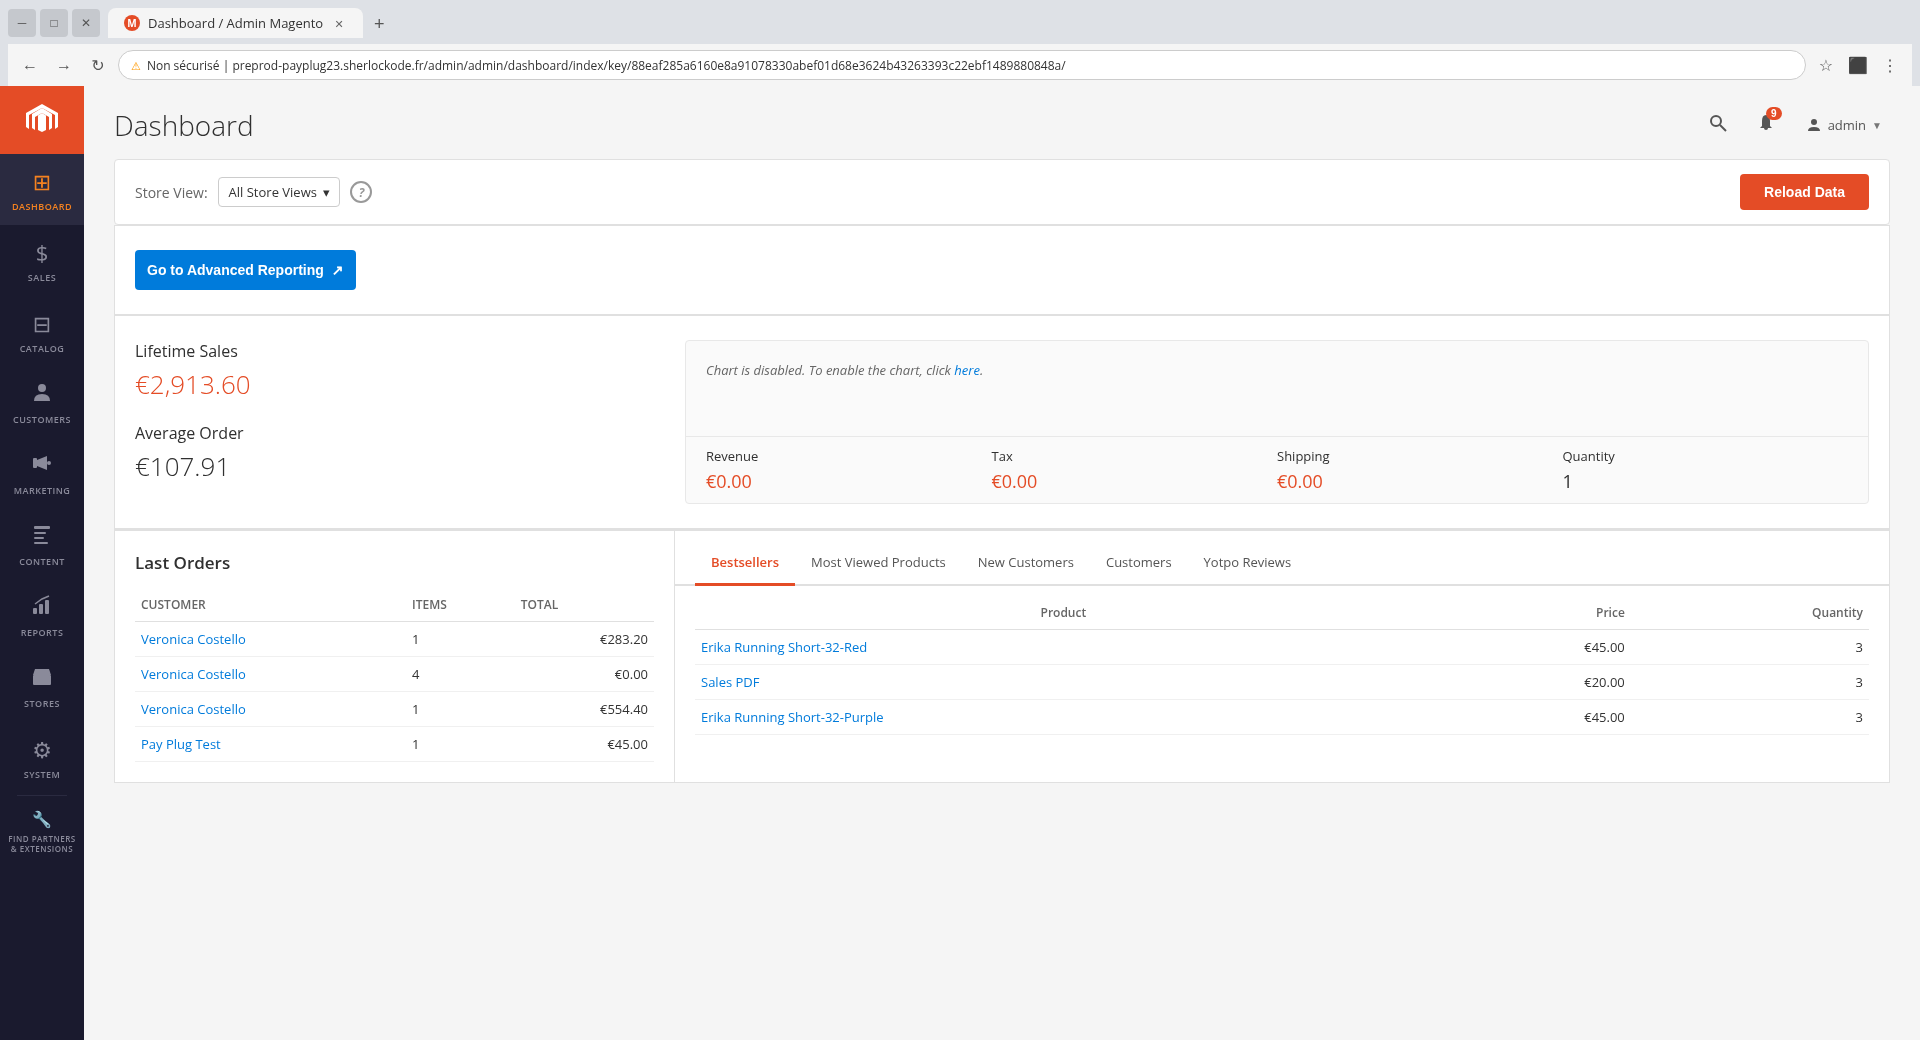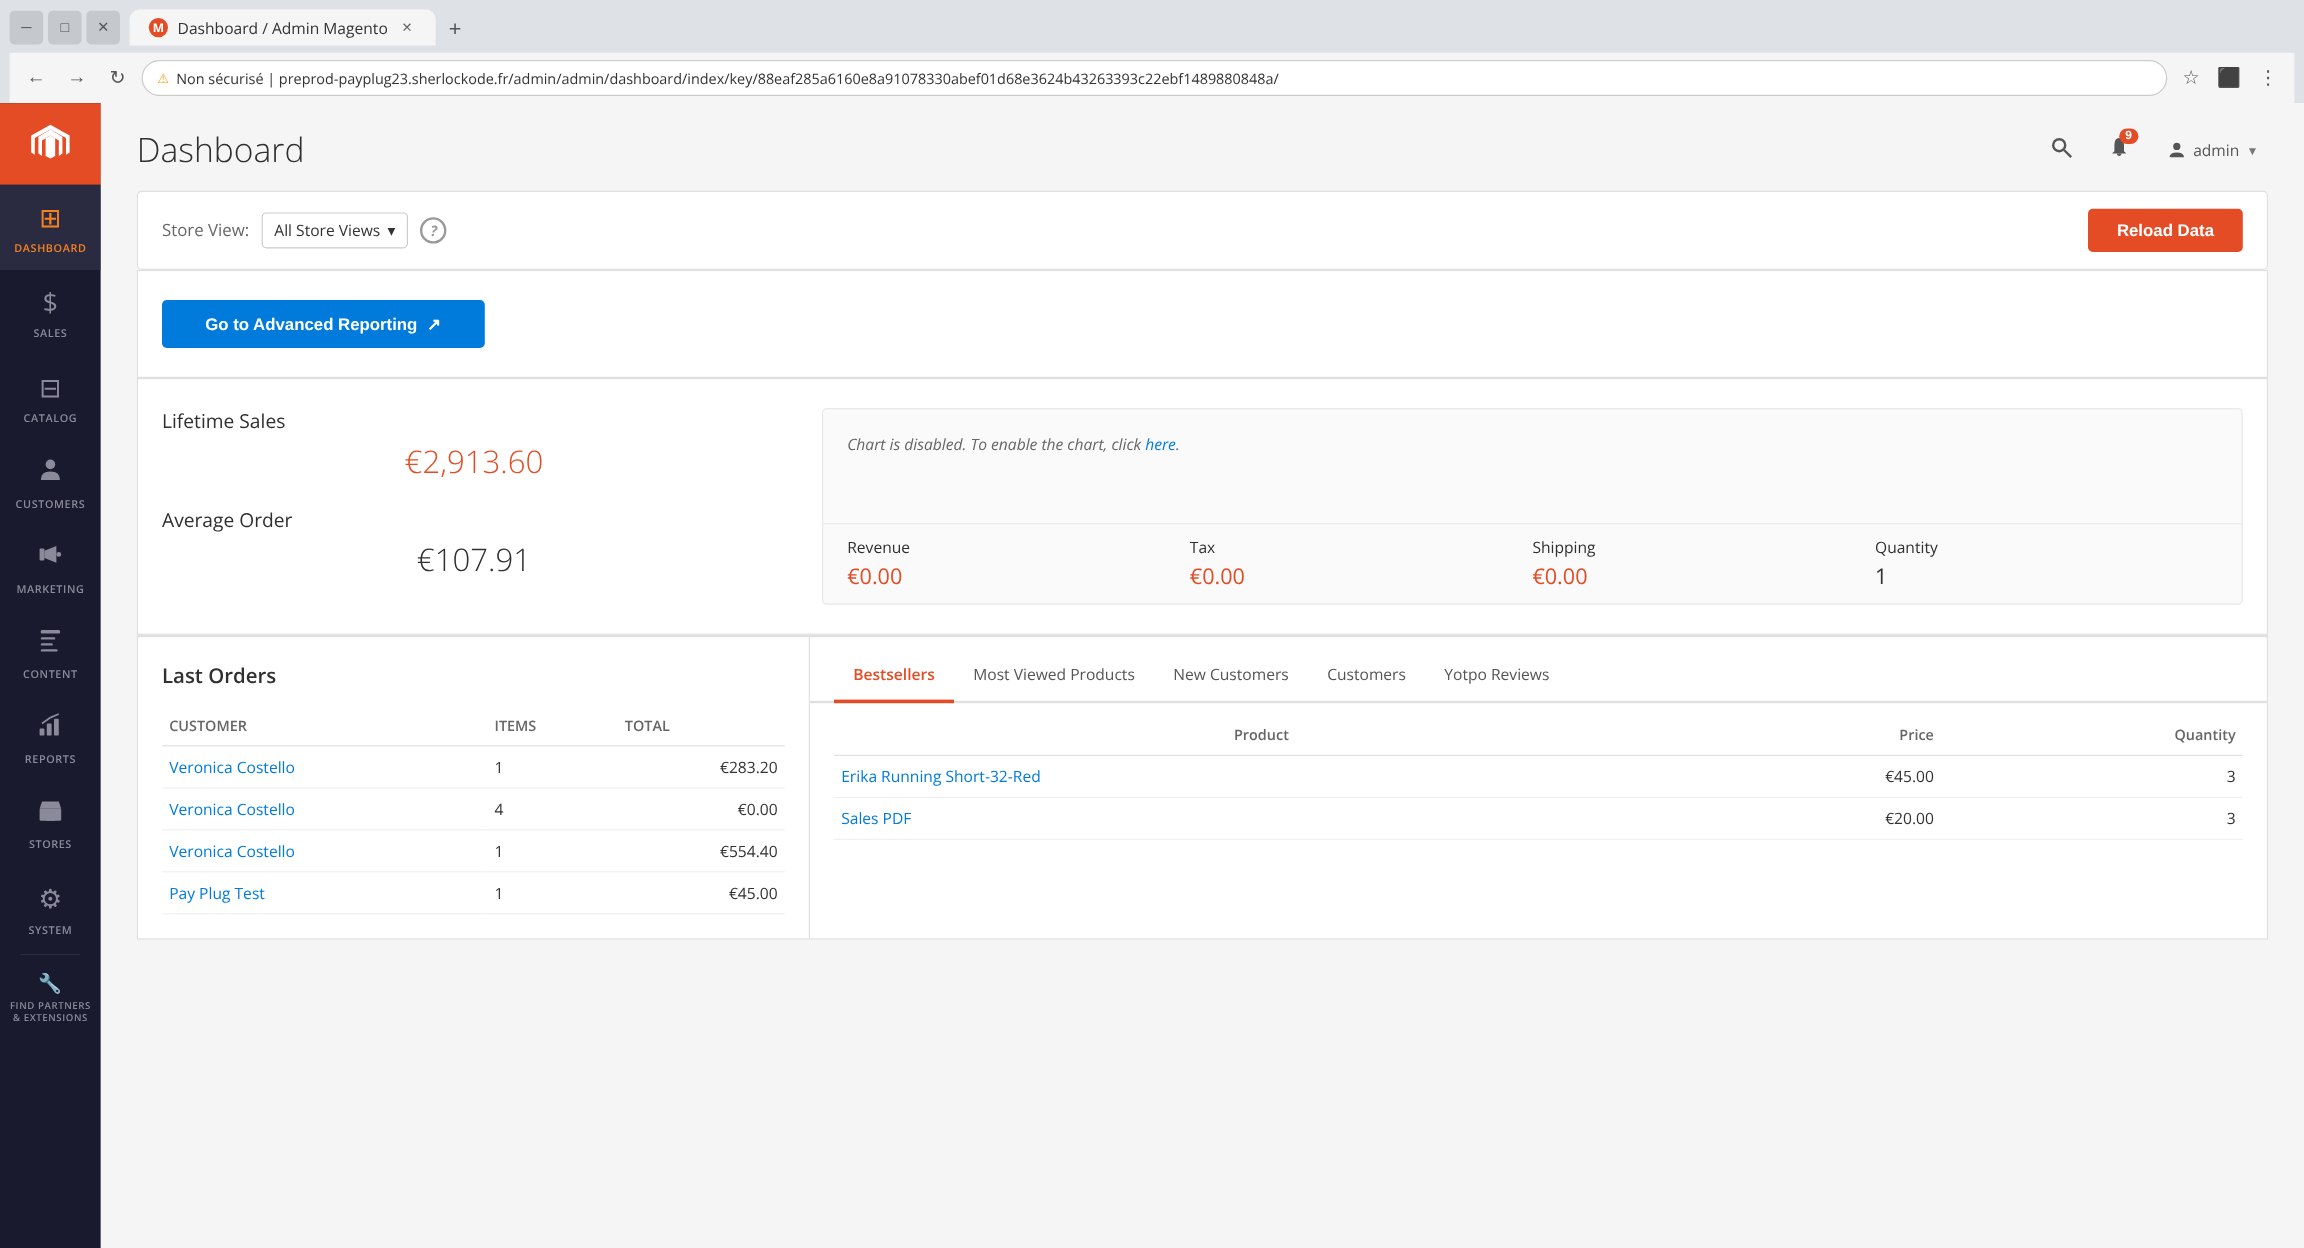--- a/index.html
+++ b/index.html
@@ -341,21 +341,21 @@
     .adv-reporting-text p {
       font-size: 13px;
       color: #666;
       max-width: 800px;
     }
     .adv-reporting-btn {
       background: #007bdb;
       color: white;
       border: none;
       border-radius: 4px;
-      padding: 12px 36px;
+      padding: 12px 12px;
       font-size: 14px;
       cursor: pointer;
       font-weight: 600;
       white-space: nowrap;
       display: flex;
       align-items: center;
       gap: 8px;
       flex-shrink: 0;
     }
     
@@ -376,21 +376,20 @@
     .stat-label {
       font-size: 16px;
       color: #303030;
       font-weight: 400;
       margin-bottom: 4px;
     }
     .stat-value {
       font-size: 26px;
       color: #e44c26;
       font-weight: 300;
-      text-align: center;
     }
     .stat-value.dark { color: #303030; }
     
     
     .chart-area {
       flex: 1;
       border: 1px solid #e8e8e8;
       border-radius: 4px;
       background: #fafafa;
       display: flex;
@@ -807,20 +806,25 @@
               <tr>
     <td><a href="#">Erika Running Short-32-Red</a></td>
     <td class="right">€45.00</td>
     <td class="right">3</td>
   </tr>
                   <tr>
     <td><a href="#">Sales PDF</a></td>
     <td class="right">€20.00</td>
     <td class="right">3</td>
   </tr>
+                  <tr>
+    <td><a href="#">Erika Running Short-32-Purple</a></td>
+    <td class="right">€45.00</td>
+    <td class="right">3</td>
+  </tr>
                 </tbody>
             </table>
           </div>
         </div>
       </div>
 
     </div>
   </div>
 </div>
 

